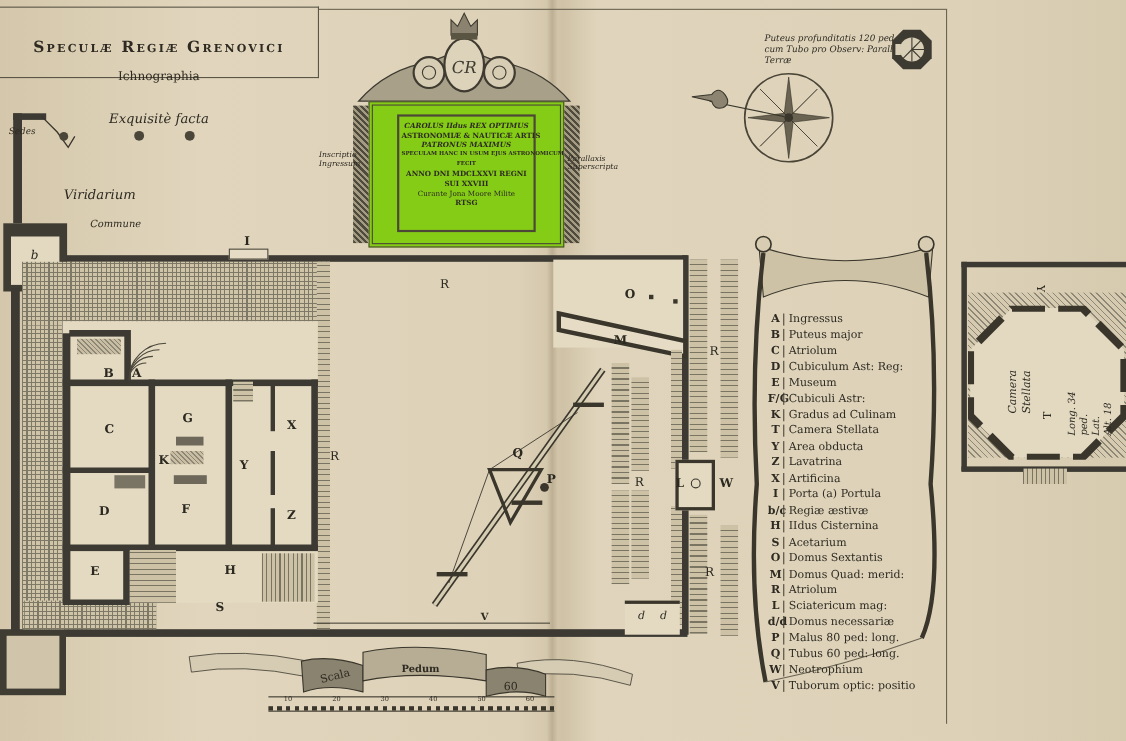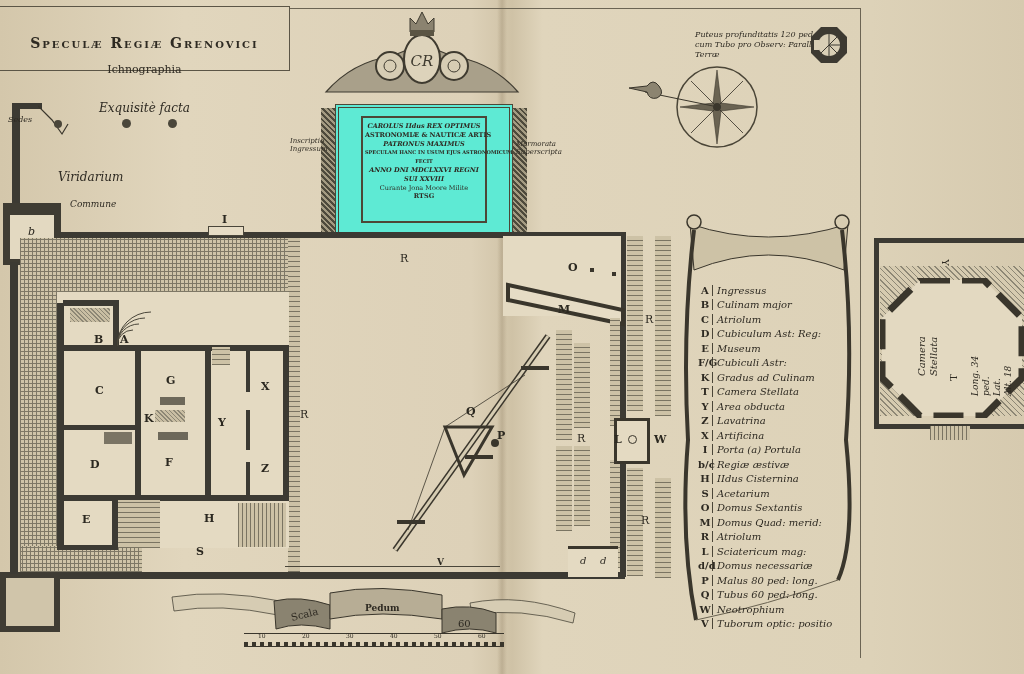--- a/index.html
+++ b/index.html
@@ -14,28 +14,28 @@
   .hatch{position:absolute;background:repeating-linear-gradient(45deg,#8d8775 0 1px,#c9bea3 1px 3px);}
   .cross{position:absolute;background:repeating-linear-gradient(0deg,#7e7866 0 1px,transparent 1px 4px),repeating-linear-gradient(90deg,#7e7866 0 1px,#cfc4a8 1px 4px);}
   .stripe{position:absolute;background:repeating-linear-gradient(0deg,#7a7462 0 1px,#cdc2a6 1px 5px);}
   .vstripe{position:absolute;background:repeating-linear-gradient(90deg,#7a7462 0 1px,#cdc2a6 1px 4px);}
   .lbl{position:absolute;font-size:11px;font-weight:bold;color:#2b2820;}
   .ital{font-style:italic;}
   .title-box{position:absolute;left:0;top:6px;width:289px;height:63px;border:1px solid #5b5546;border-left:none;}
   .title-line1{position:absolute;left:0;width:289px;top:8px;text-align:center;font-size:11px;margin-top:48px;}
   .title-line2{position:absolute;left:0;width:289px;top:28px;text-align:center;font-size:14px;letter-spacing:2px;font-variant:small-caps;font-weight:bold;}
   .title-line3{position:absolute;left:0;width:289px;top:46px;text-align:center;font-size:12px;font-style:italic;margin-top:48px;}
-  .cart{position:absolute;left:335px;top:104px;width:170px;height:125px;background:#5eead4;border:4px double #4c4737;}
+  .cart{position:absolute;left:335px;top:92px;width:170px;height:125px;background:#84cc16;border:4px double #4c4737;}
   .cart-inner{position:absolute;left:22px;top:8px;right:22px;bottom:10px;border:2px solid #4c4737;padding:4px 2px;text-align:center;}
   .cart-inner div{font-size:6.5px;line-height:8.8px;font-weight:bold;white-space:nowrap;}
   .cart-side{position:absolute;top:0;width:14px;height:100%;background:repeating-linear-gradient(45deg,#4e4a3c 0 2px,#a49b82 2px 4px);}
   .legend-col{position:absolute;left:698px;top:283px;width:140px;}
   .legend-row{display:flex;height:14.5px;align-items:center;}
   .legend-key{width:14px;font-size:10px;font-weight:bold;text-align:center;border-right:1px solid #4b4638;margin-right:4px;}
-  .legend-val{font-size:10px;font-style:italic;white-space:nowrap;}
+  .legend-val{font-size:10px;white-space:nowrap;}
 </style>
 </head>
 <body>
 
 <div class="page"></div>
 <div class="fold"></div>
 
 <div class="title-box">
   <div class="title-line1">Ichnographia</div>
   <div class="title-line2">Speculæ Regiæ Grenovici</div>
@@ -58,32 +58,32 @@
 </svg>
 <div class="cart">
   <div class="cart-side" style="left:-18px"></div>
   <div class="cart-side" style="right:-18px"></div>
   <div class="cart-inner">
     <div style="font-style:italic">CAROLUS IIdus REX OPTIMUS</div>
     <div>ASTRONOMIÆ &amp; NAUTICÆ ARTIS</div>
     <div style="font-style:italic">PATRONUS MAXIMUS</div>
     <div style="font-size:5px">SPECULAM HANC IN USUM EJUS ASTRONOMICUM</div>
     <div style="font-size:5px">FECIT</div>
-    <div style="font-style:italic">ANNO DNI MDCLXXVI REGNI</div>
-    <div style="font-style:italic">SUI XXVIII</div>
+    <div style="">ANNO DNI MDCLXXVI REGNI</div>
+    <div style="">SUI XXVIII</div>
     <div style="font-weight:normal">Curante Jona Moore Milite</div>
     <div>RTSG</div>
   </div>
 </div>
 <div class="abs ital" style="left:290px;top:137px;font-size:7px;line-height:8px">
   <div>Inscriptio</div>
   <div>Ingressum</div>
 </div>
 <div class="abs ital" style="left:516px;top:140px;font-size:7px;line-height:8px">
-  <div>Marmorata</div>
+  <div>Parallaxis</div>
   <div>Superscripta</div>
 </div>
 
 <div class="abs ital" style="left:695px;top:30px;font-size:8px;line-height:10px">
   <div>Puteus profunditatis 120 ped.</div>
   <div>cum Tubo pro Observ: Parallaxis</div>
   <div>Terræ</div>
 </div>
 <svg class="abs" style="left:810px;top:26px" width="38" height="38">
   <polygon points="11,1 27,1 37,11 37,27 27,37 11,37 1,27 1,11" fill="#3d3a32"></polygon>
@@ -117,21 +117,21 @@
 <div class="wall" style="left:12px;top:103px;width:8px;height:100px"></div>
 <div class="wall" style="left:12px;top:103px;width:30px;height:6px"></div>
 <svg class="abs" style="left:38px;top:104px" width="32" height="36">
   <polyline points="0,2 14,16 24,30 30,20" fill="none" stroke="#3a362c" stroke-width="1.2"></polyline>
   <circle cx="20" cy="20" r="4" fill="#4a463a"></circle>
 </svg>
 <div class="abs ital" style="left:8px;top:115px;font-size:8px">Sedes</div>
 <div class="abs" style="left:122px;top:119px;width:9px;height:9px;border-radius:50%;background:#4a463a"></div>
 <div class="abs" style="left:168px;top:119px;width:9px;height:9px;border-radius:50%;background:#4a463a"></div>
 <div class="abs ital" style="left:58px;top:170px;font-size:12px">Viridarium</div>
-<div class="abs ital" style="left:70px;top:199px;font-size:9px">Commune</div>
+<div class="abs ital" style="left:82px;top:199px;font-size:9px">Commune</div>
 
 <div class="abs" style="left:3px;top:203px;width:58px;height:62px;background:#3f3c33">
   <div class="abs" style="left:7px;top:12px;width:44px;height:44px;background:#e3d9c1"></div>
 </div>
 <div class="lbl ital" style="left:28px;top:225px;font-weight:normal">b</div>
 
 <div class="abs" style="left:0;top:572px;width:60px;height:60px;background:#3f3c33">
   <div class="abs" style="left:6px;top:6px;width:48px;height:48px;background:#d0c5aa"></div>
 </div>
 
@@ -249,21 +249,21 @@
   <path d="M164 20 Q176 120 168 230 Q178 330 160 370" fill="none" stroke="#3a362c" stroke-width="4"></path>
   <path d="M18 410 Q90 395 160 370" fill="none" stroke="#6a6352" stroke-width="1"></path>
 </svg>
 <div class="legend-col" id="legend">
     <div class="legend-row">
       <span class="legend-key">A</span>
       <span class="legend-val">Ingressus</span>
     </div>
     <div class="legend-row">
       <span class="legend-key">B</span>
-      <span class="legend-val">Culinam major</span>
+      <span class="legend-val">Puteus major</span>
     </div>
     <div class="legend-row">
       <span class="legend-key">C</span>
       <span class="legend-val">Atriolum</span>
     </div>
     <div class="legend-row">
       <span class="legend-key">D</span>
       <span class="legend-val">Cubiculum Ast: Reg:</span>
     </div>
     <div class="legend-row">

